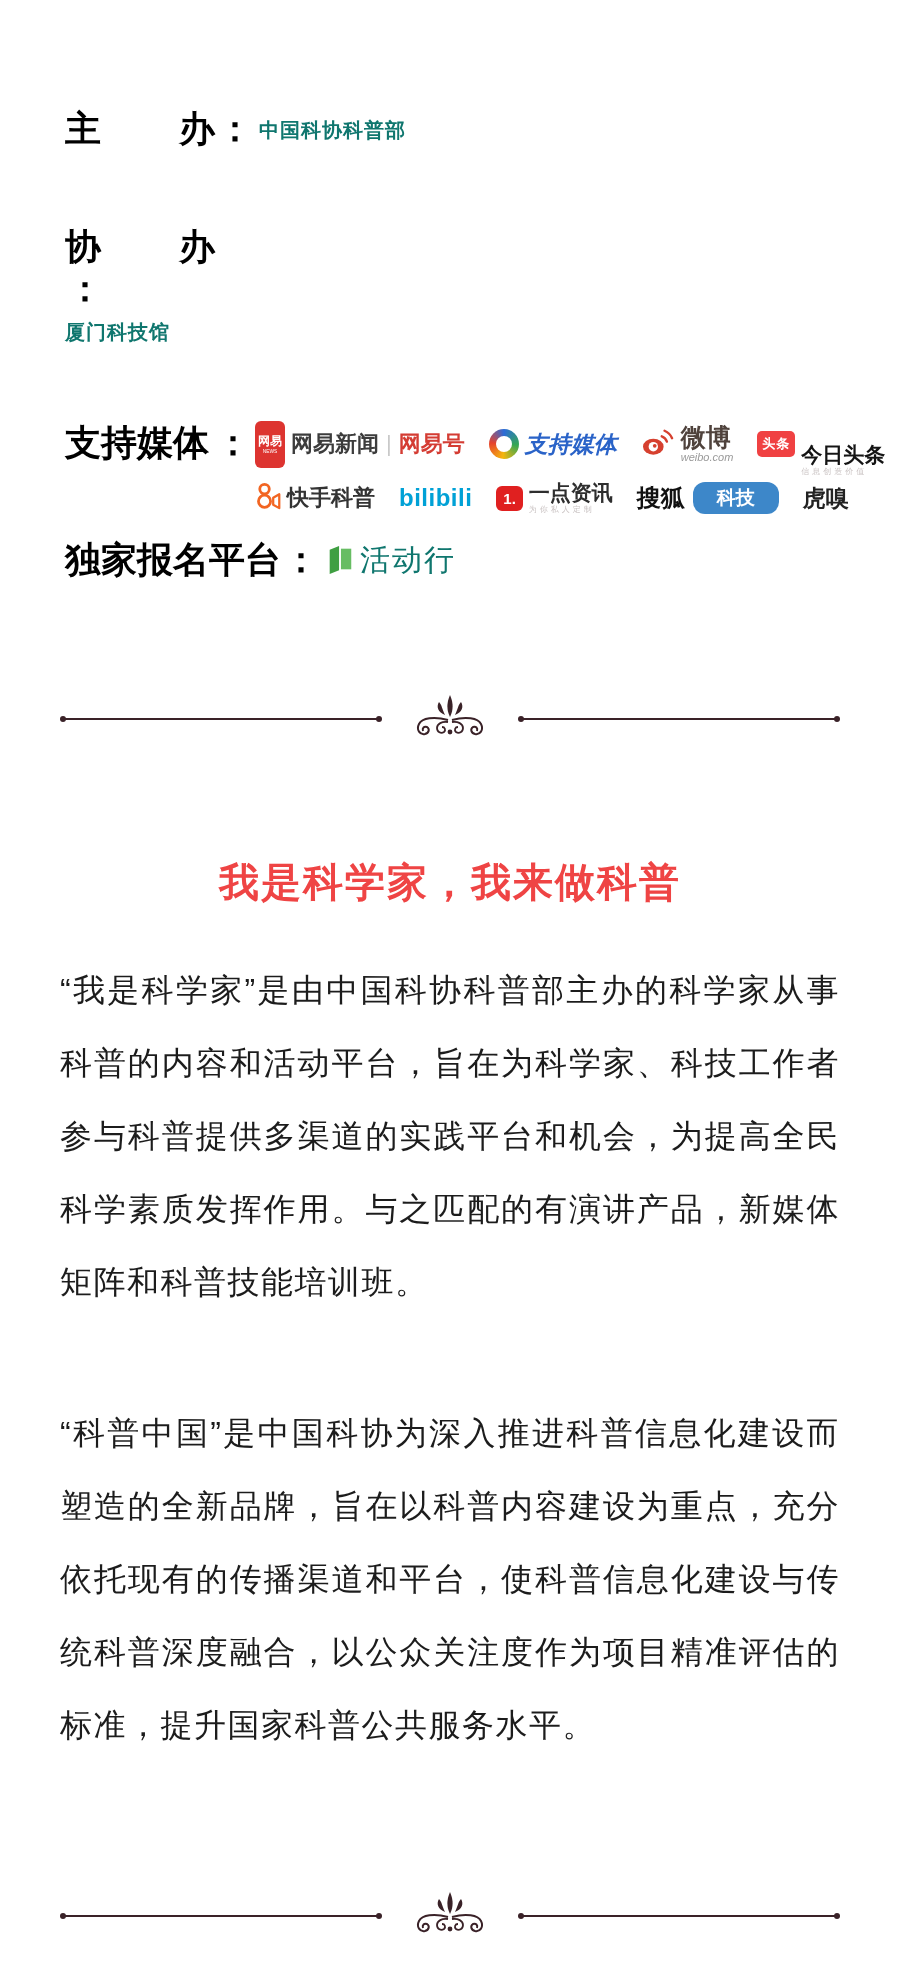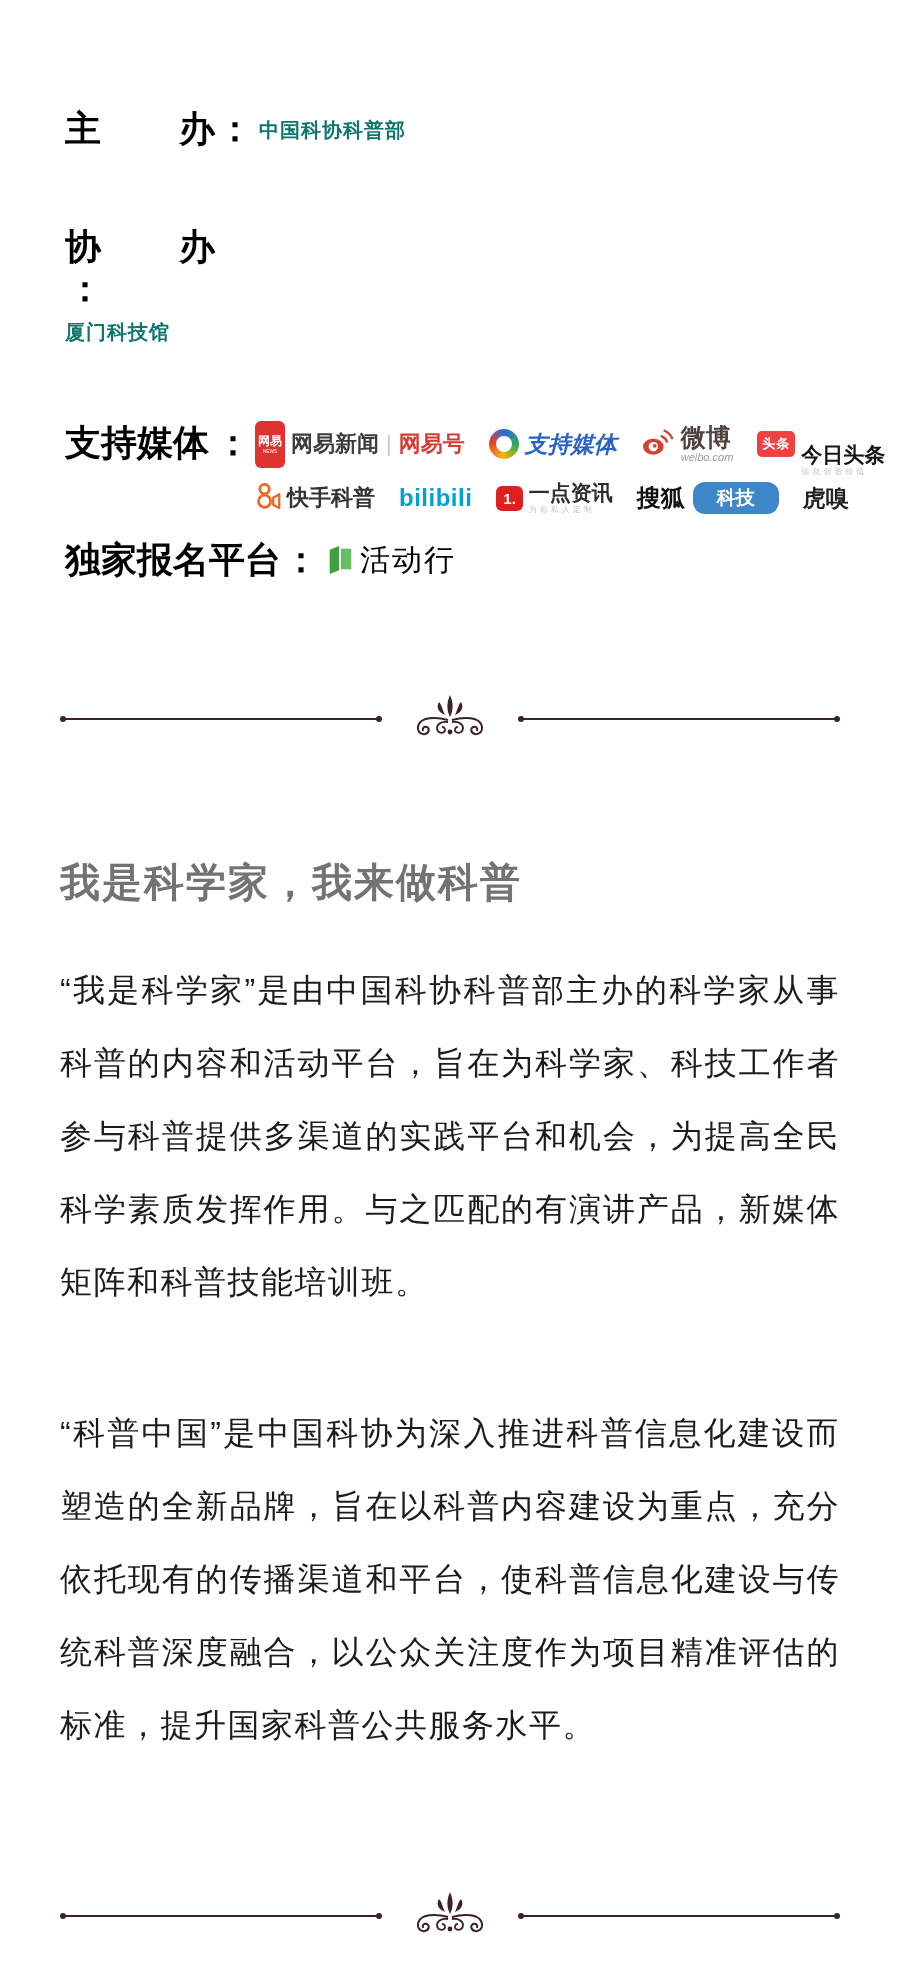--- a/index.html
+++ b/index.html
@@ -58,38 +58,38 @@
   .yd-name { font-size:21px; font-weight:700; color:#2e2e2e; }
   .yd-slogan { font-size:8px; color:#c9c2c2; letter-spacing:3px; margin-top:3px; }
   .sh-name { font-size:24px; font-weight:900; color:#111; }
   .sh-badge { background:#3d87c9; color:#fff; border-radius:12px; padding:3px 24px;
     font-size:19px; font-weight:700; margin-left:2px; }
   .hx-name { font-size:23px; font-weight:700; color:#222;
     font-family:"Liberation Serif", serif; }
 
   .media-row .label { margin-right:4px; }
   .platform-row { margin-top:20px; align-items:center; }
-  .hdx-name { font-size:30px; font-weight:400; color:#000000; letter-spacing:2px; }
+  .hdx-name { font-size:30px; font-weight:400; color:#0f766e; letter-spacing:2px; }
   .hdx-lockup { display:flex; align-items:center; gap:5px; margin-top:2px; }
 
   
   .divider { display:flex; align-items:center; margin:0 62px; color:#3a2228; }
   .divider.first { margin-top:112px; }
   .divider.last { margin-top:128px; }
   .d-line { flex:1; height:2px; background:#3a2228; position:relative; }
   .d-line::before, .d-line::after { content:""; position:absolute; top:-2px;
     width:6px; height:6px; border-radius:50%; background:#3a2228; }
   .d-line::before { left:-2px; } .d-line::after { right:-2px; }
   .ornament { margin:0 10px; flex:0 0 auto; }
 
   
   .article { padding:0 60px; }
   .article h1 {
-    margin-top:110px; 
-    font-size:40px; font-weight:800; letter-spacing:2px; color:#737373;
+    margin-top:110px; text-align:center;
+    font-size:40px; font-weight:800; letter-spacing:2px; color:#ef4444;
   }
   .article p {
     font-size:32px; line-height:73px; letter-spacing:1.5px;
     color:#1c1c1c; text-align:justify; font-weight:400;
   }
   .para1 { margin-top:44px; }
   .para2 { margin-top:78px; }
 </style>
 </head>
 <body>

